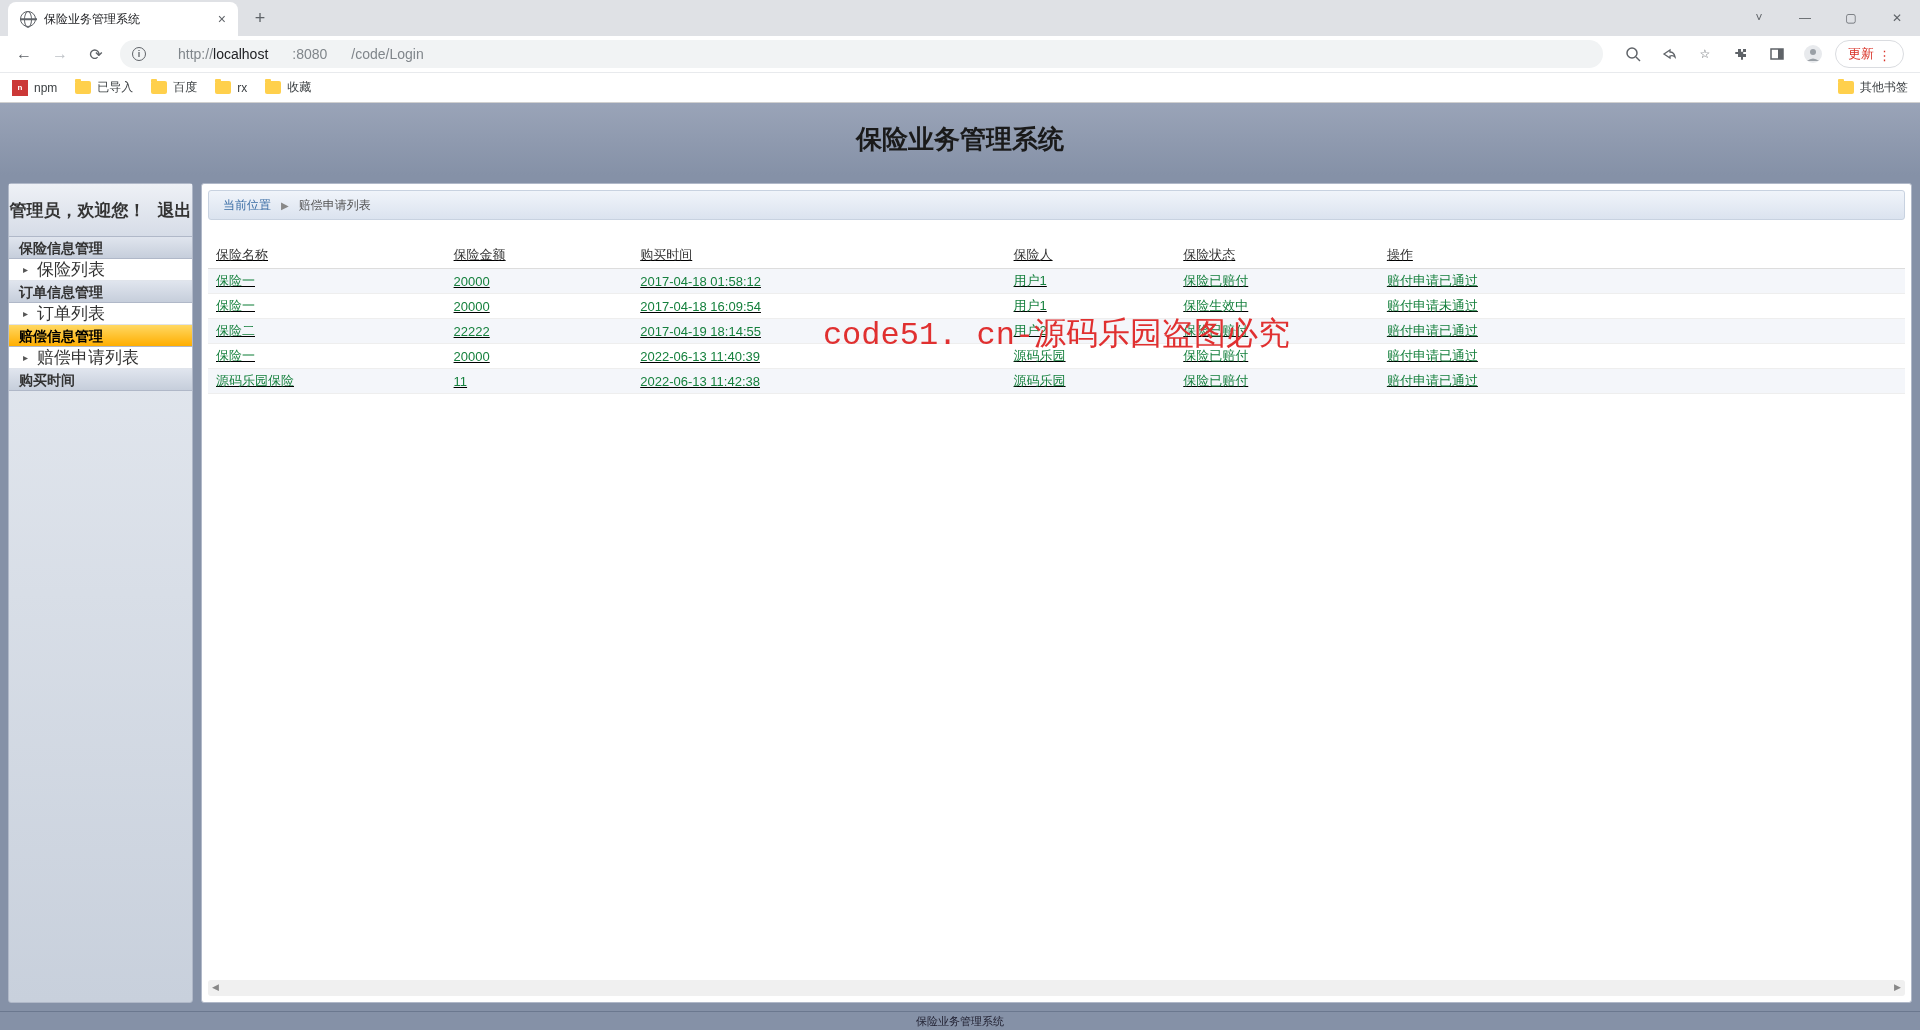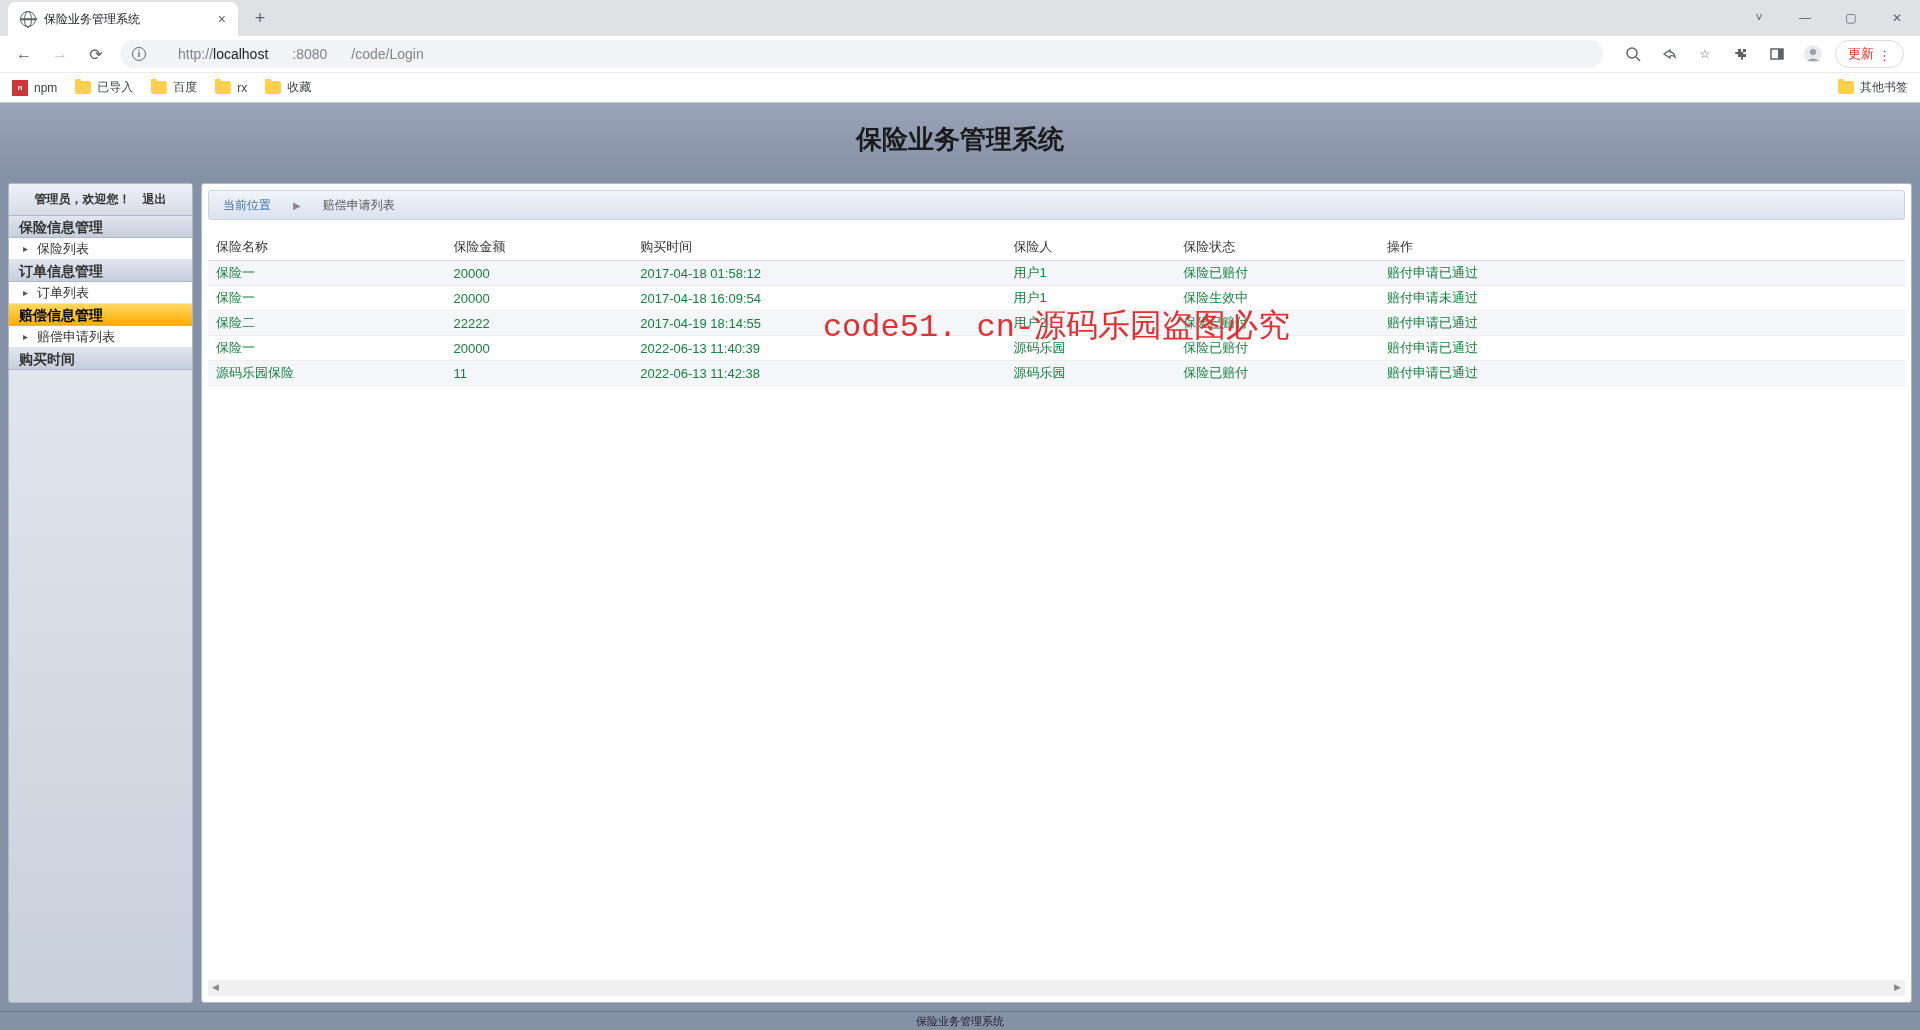--- a/index.html
+++ b/index.html
@@ -35,34 +35,34 @@
 .bm-spacer { flex:1; }
 
 
 .page-viewport { height:calc(100vh - 102px - 20px); background:#8591a7; overflow:hidden; }
 .page-header { height:72px; display:flex; align-items:center; justify-content:center; background:linear-gradient(#9aa4b8,#8591a7); }
 .page-title { font-size:26px; font-weight:bold; color:#1a1a1a; }
 .page-body { display:flex; padding:8px; gap:8px; height:calc(100% - 72px); }
 
 
 .sidebar { width:185px; background:linear-gradient(#e8ecf2,#c8d0dc); border:1px solid #b0b8c8; border-radius:3px; }
-.sb-welcome { height:32px; display:flex; align-items:center; justify-content:center; gap:12px; font-size:12px; font-weight:bold; color:#333; background:linear-gradient(#eef1f6,#d6dce7); border-bottom:1px solid #b0b8c8; }
+.sb-welcome { height:53px; display:flex; align-items:center; justify-content:center; gap:12px; font-size:17px; font-weight:bold; color:#333; background:linear-gradient(#eef1f6,#d6dce7); border-bottom:1px solid #b0b8c8; }
 .sb-logout { font-weight:bold; cursor:pointer; }
 .sb-cat { height:22px; line-height:22px; padding:0 10px; font-size:14px; font-weight:bold; color:#333; background:linear-gradient(#e0e5ee,#c6cedb); border-bottom:1px solid #b0b8c8; cursor:pointer; }
 .sb-cat.active { background:linear-gradient(#ffd863,#ffae00); color:#000; }
-.sb-item { height:22px; line-height:22px; padding:0 10px 0 28px; font-size:13px; color:#333; background:#fff; border-bottom:1px solid #e0e4eb; cursor:pointer; position:relative; }
+.sb-item { height:22px; line-height:22px; padding:0 10px 0 28px; font-size:17px; color:#333; background:#fff; border-bottom:1px solid #e0e4eb; cursor:pointer; position:relative; }
 .sb-item::before { content:"▸"; position:absolute; left:14px; font-size:10px; color:#555; }
 
 
 .content { flex:1; background:#fff; border:1px solid #b0b8c8; border-radius:3px; display:flex; flex-direction:column; }
-.breadcrumb { height:30px; display:flex; align-items:center; gap:22px; padding:0 14px; margin:6px; border:1px solid #c8d2e0; border-radius:3px; background:linear-gradient(#f0f4fa,#dbe3ef); font-size:12px; }
+.breadcrumb { height:30px; display:flex; align-items:center; gap:10px; padding:0 14px; margin:6px; border:1px solid #c8d2e0; border-radius:3px; background:linear-gradient(#f0f4fa,#dbe3ef); font-size:12px; }
 .bc-label { color:#3b6ea5; }
 .bc-sep { color:#888; font-size:10px; }
 .bc-current { color:#555; }
-.table-wrap { flex:1; overflow:auto; margin:8px 6px 6px; position:relative; }
+.table-wrap { flex:1; overflow:auto; margin:16px 6px 6px; position:relative;text-decoration:underline; }
 table { width:100%; border-collapse:collapse; }
 thead th { text-align:left; font-size:13px; font-weight:normal; color:#333; padding:4px 8px; background:#fff; border-bottom:1px solid #ddd; }
 tbody td { font-size:13px; color:#15803d; padding:3px 8px; border-bottom:1px solid #eee; }
 tbody tr:nth-child(odd) { background:#f4f6fa; }
 .watermark { position:absolute; left:50%; top:70px; transform:translateX(-50%); font-size:32px; color:#e03030; font-family:"Courier New",monospace; white-space:nowrap; pointer-events:none; }
 .hscroll { height:16px; background:#f0f0f0; margin:0 6px 6px; position:relative; border-radius:3px; }
 .hscroll::before { content:"◀"; position:absolute; left:4px; font-size:9px; color:#888; top:2px; }
 .hscroll::after { content:"▶"; position:absolute; right:4px; font-size:9px; color:#888; top:2px; }
 
 .footer { height:20px; background:#8591a7; display:flex; align-items:center; justify-content:center; font-size:11px; color:#223; border-top:1px solid #6b788f;}

